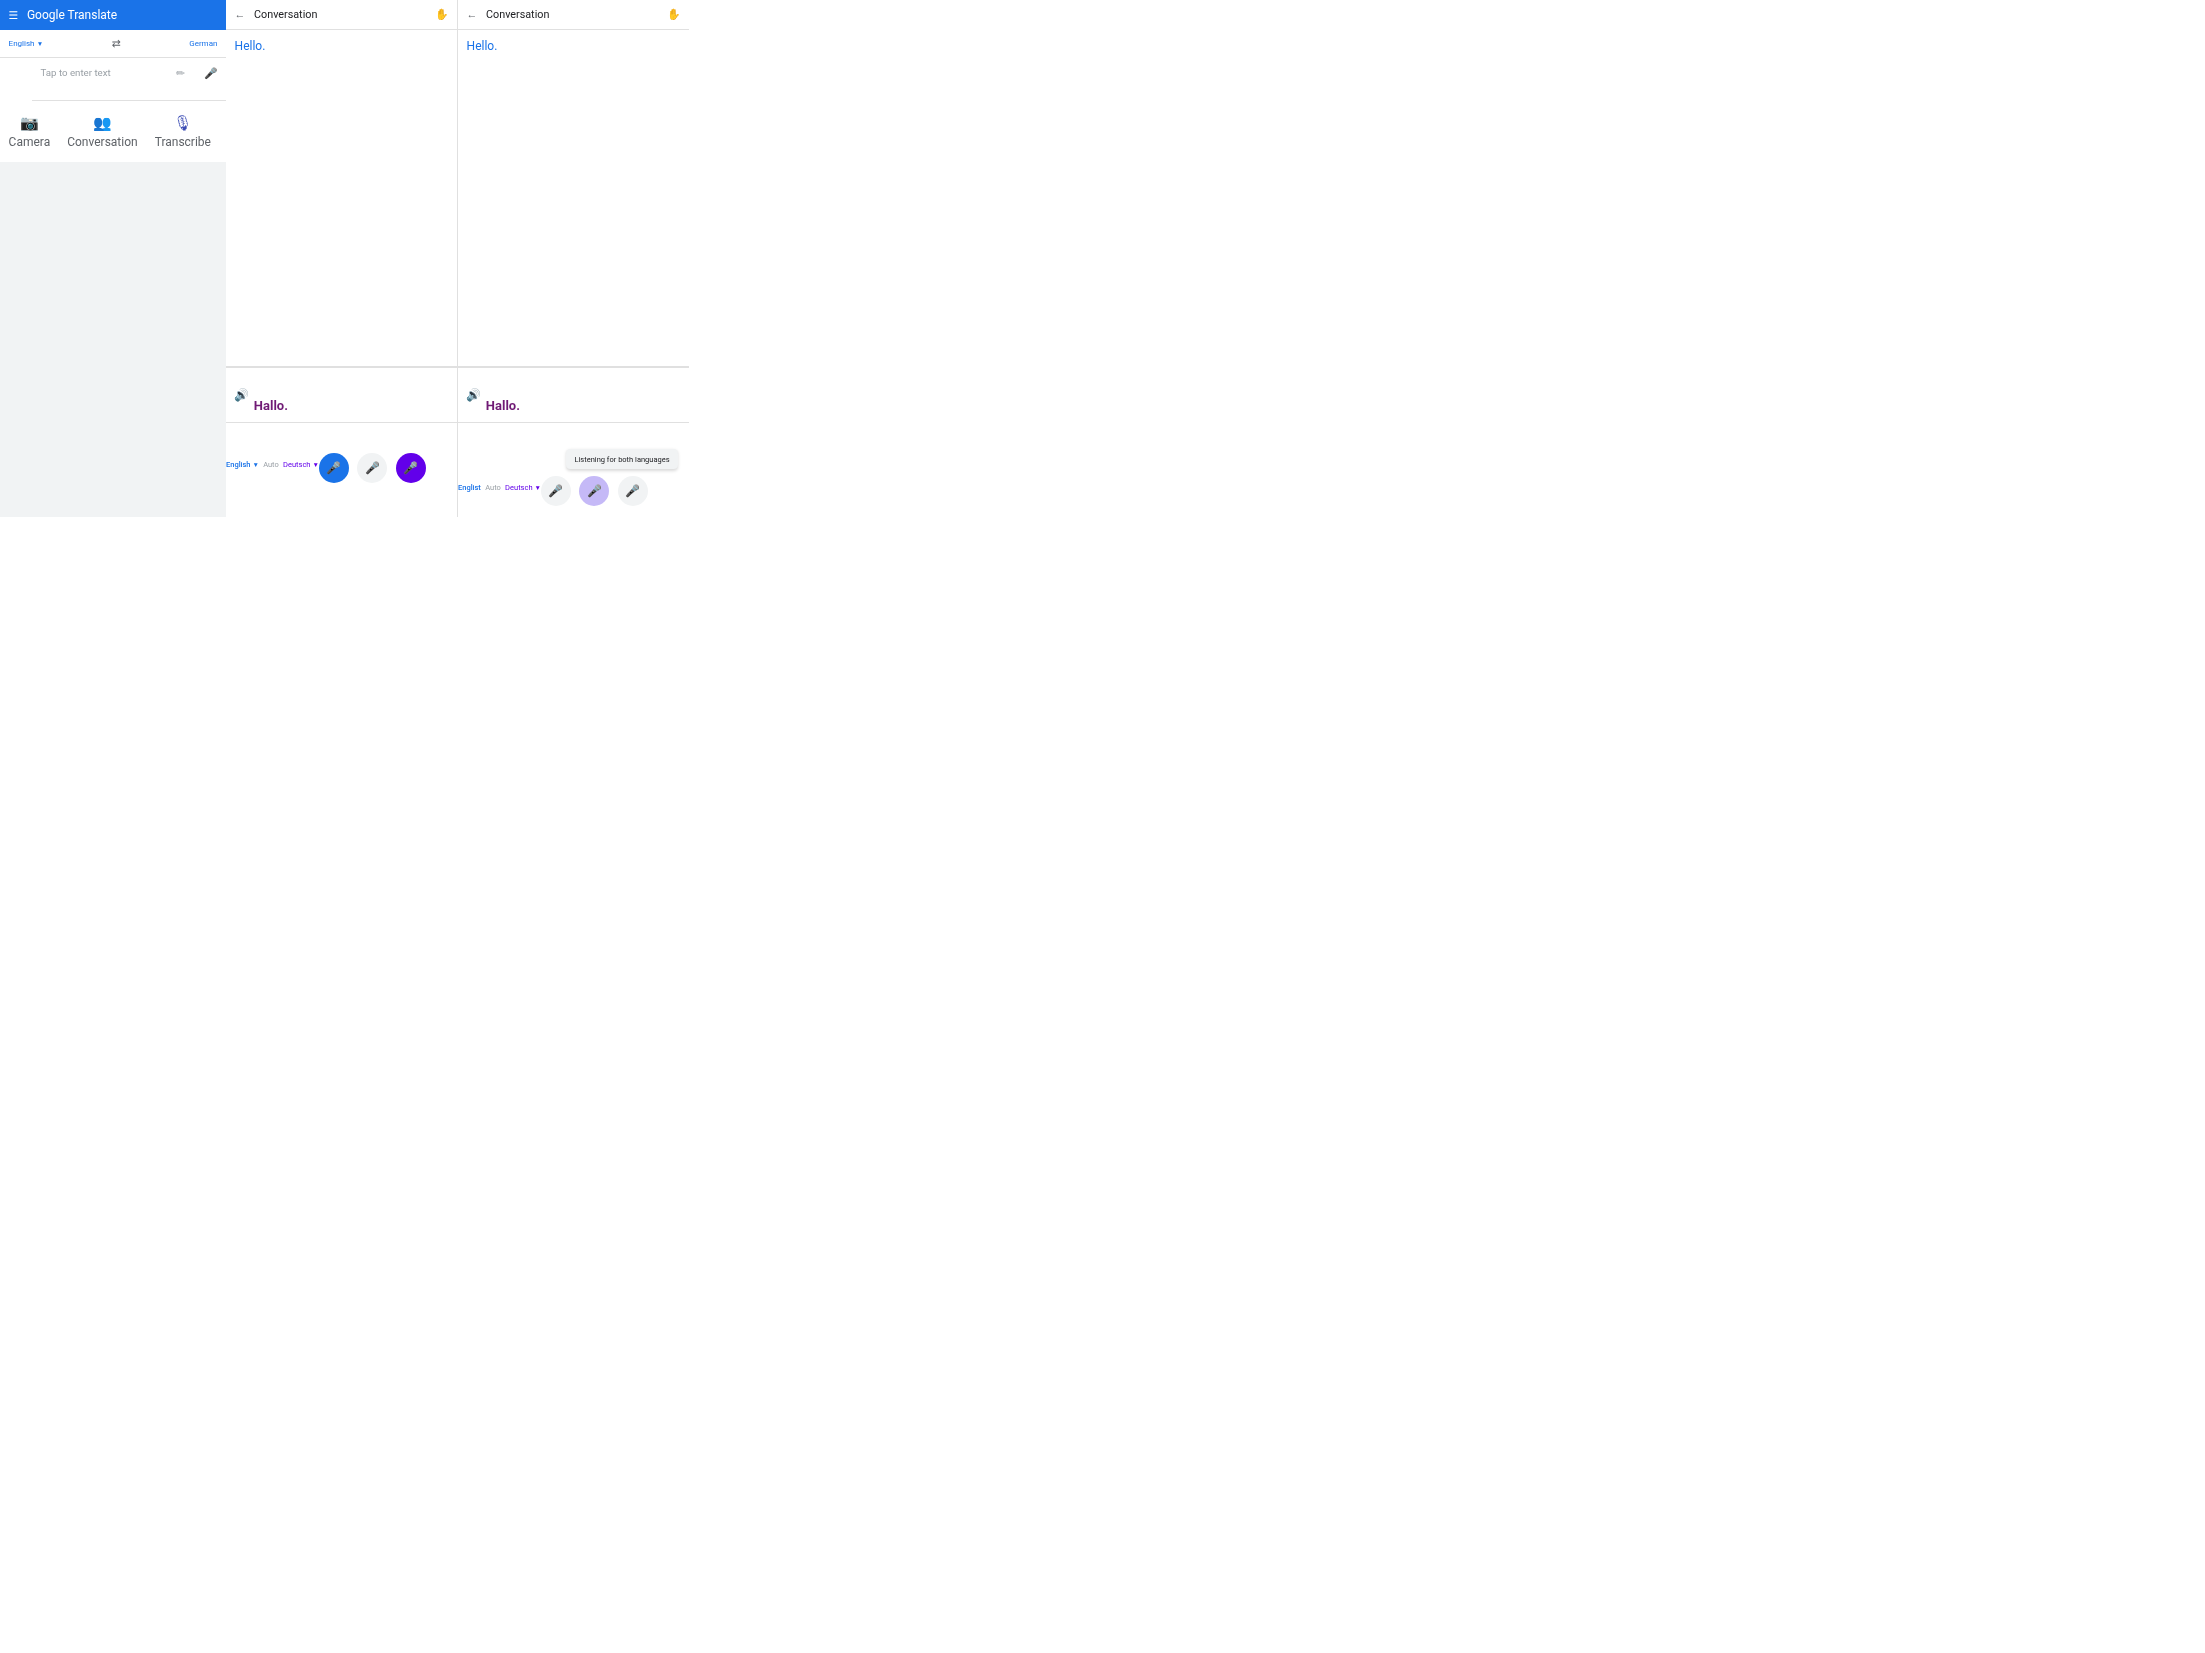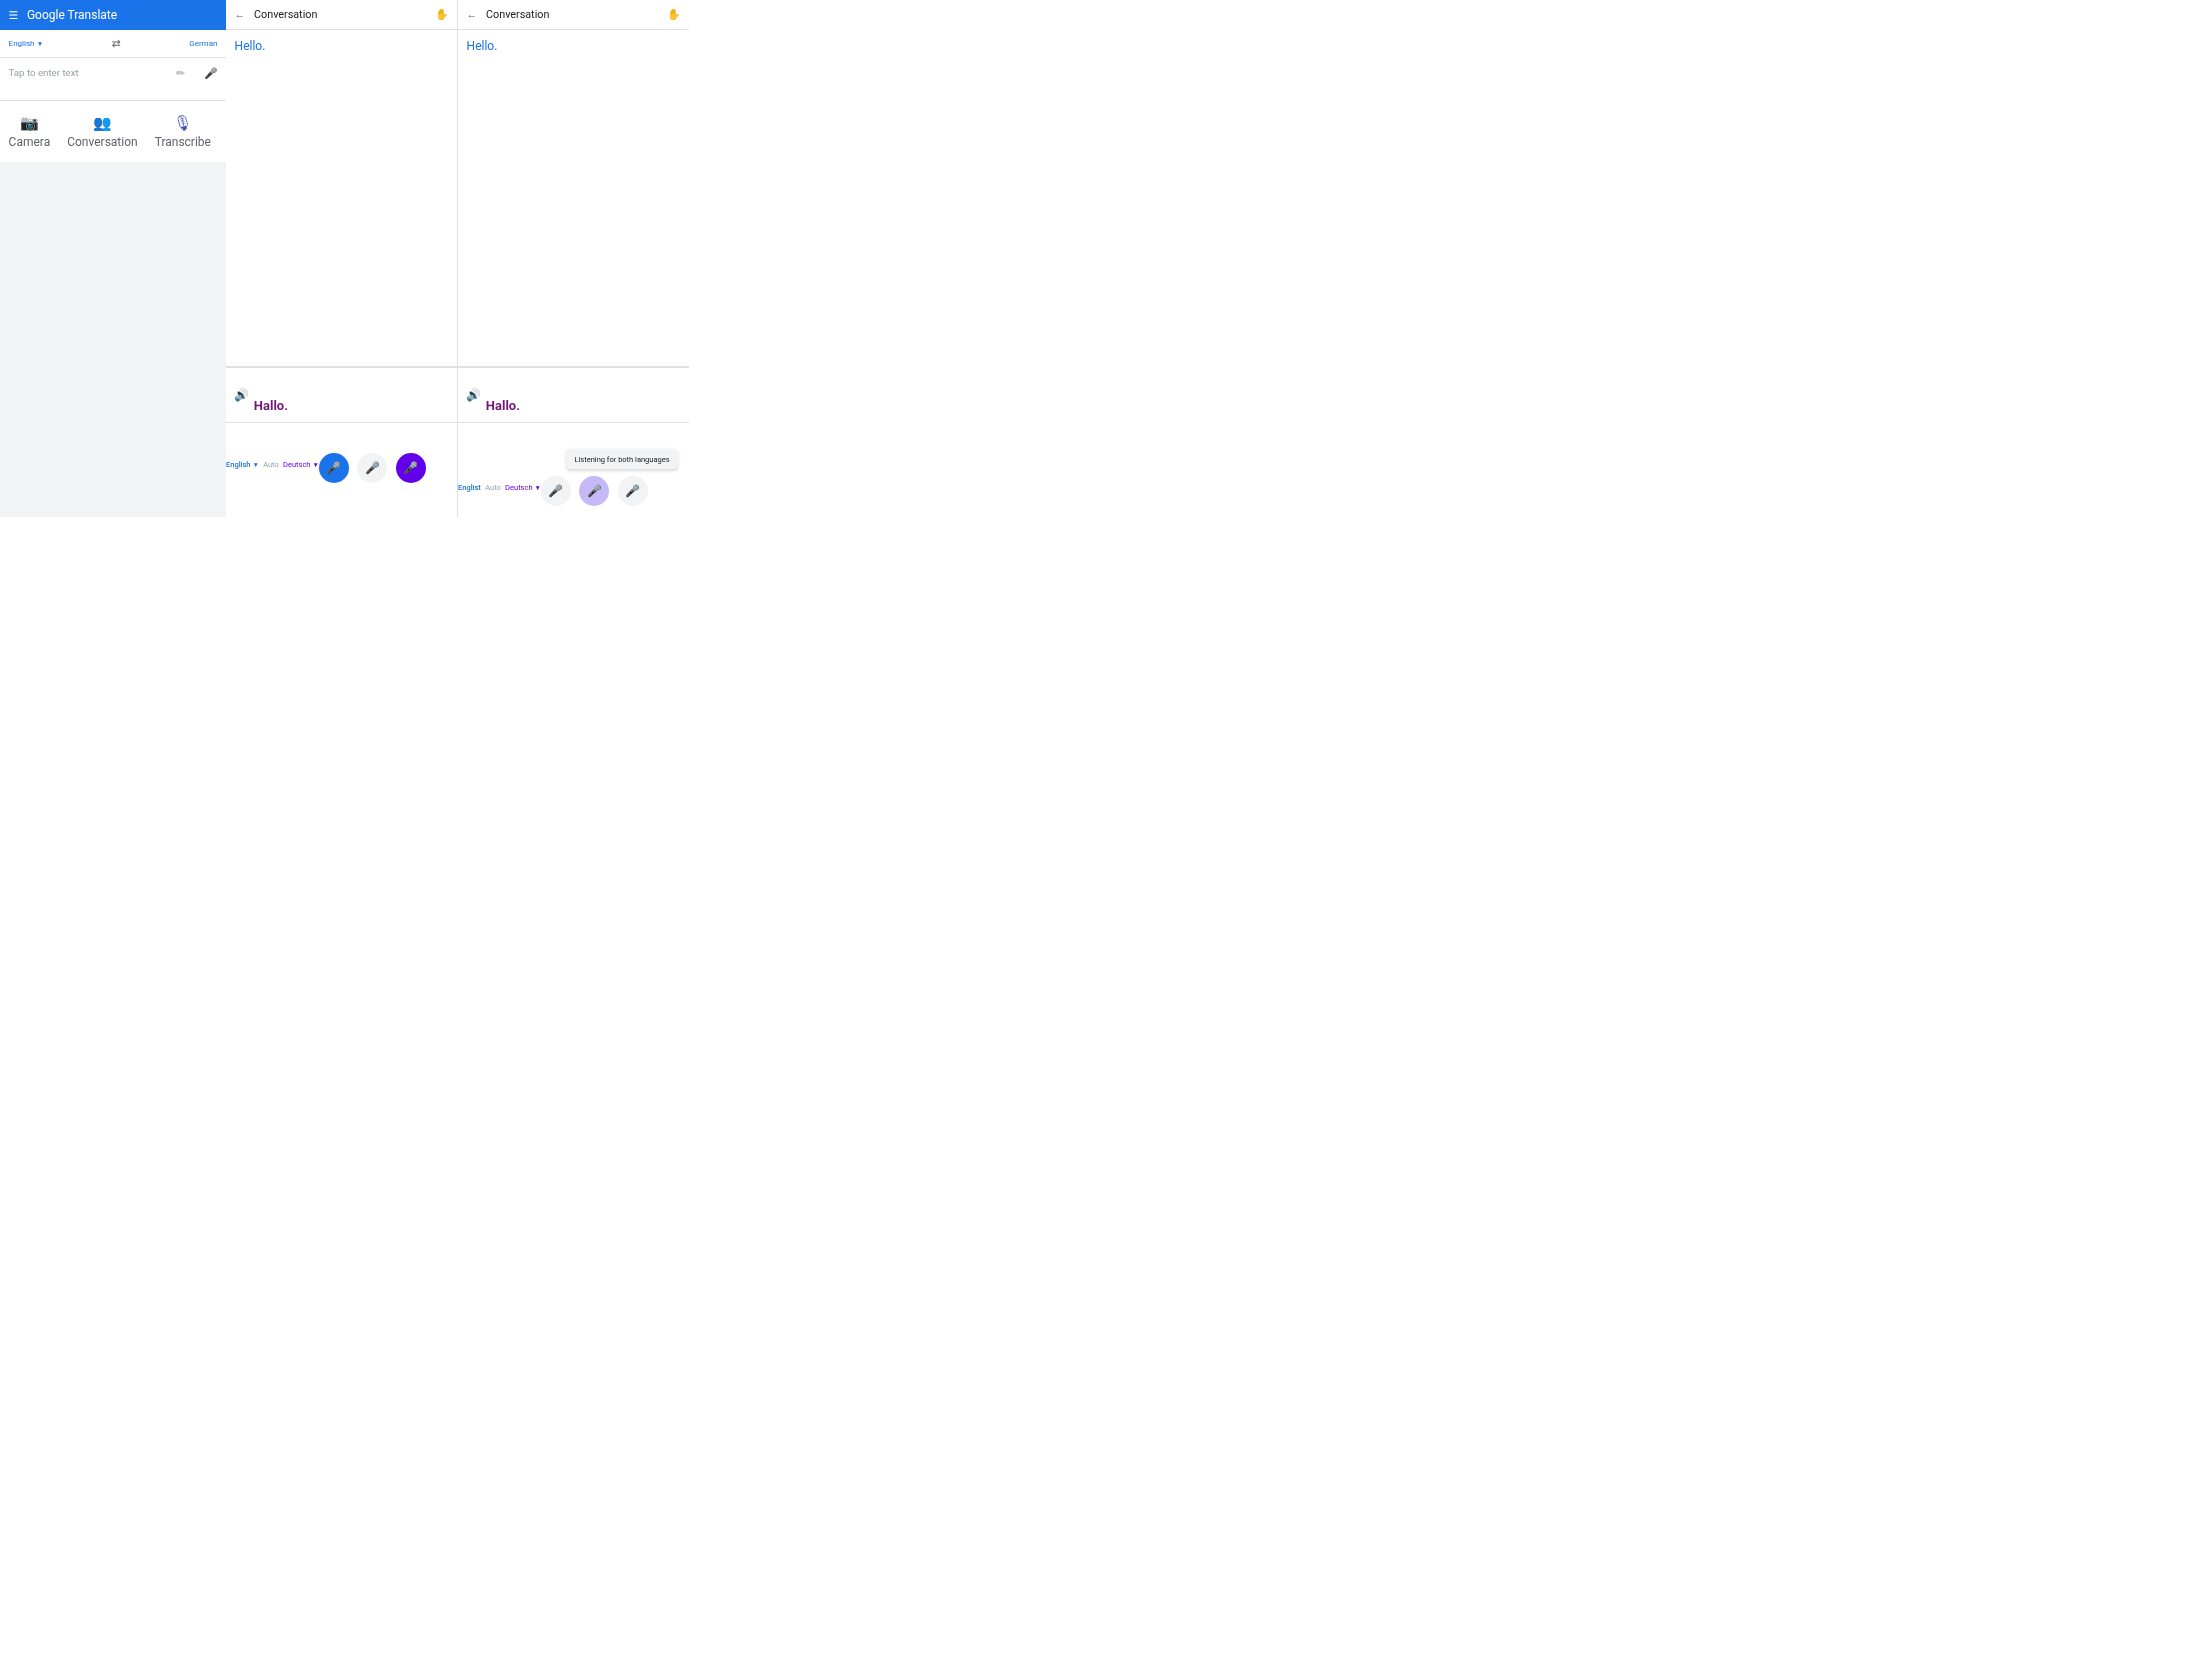--- a/index.html
+++ b/index.html
@@ -58,20 +58,21 @@
       cursor: pointer;
     }
 
     .text-input-area {
       padding: 8.6px;
       min-height: 43px;
       display: flex;
       align-items: flex-start;
       gap: 19px;
       border-bottom: 0.5px solid #e0e0e0;
+      margin-left: 32px;
     }
     .placeholder-text {
       color: #9aa0a6;
       font-size: 9.7px;
       flex: 1;
     }
     .pencil-icon, .mic-icon-small {
       color: #9aa0a6;
       font-size: 10.8px;
       cursor: pointer;

